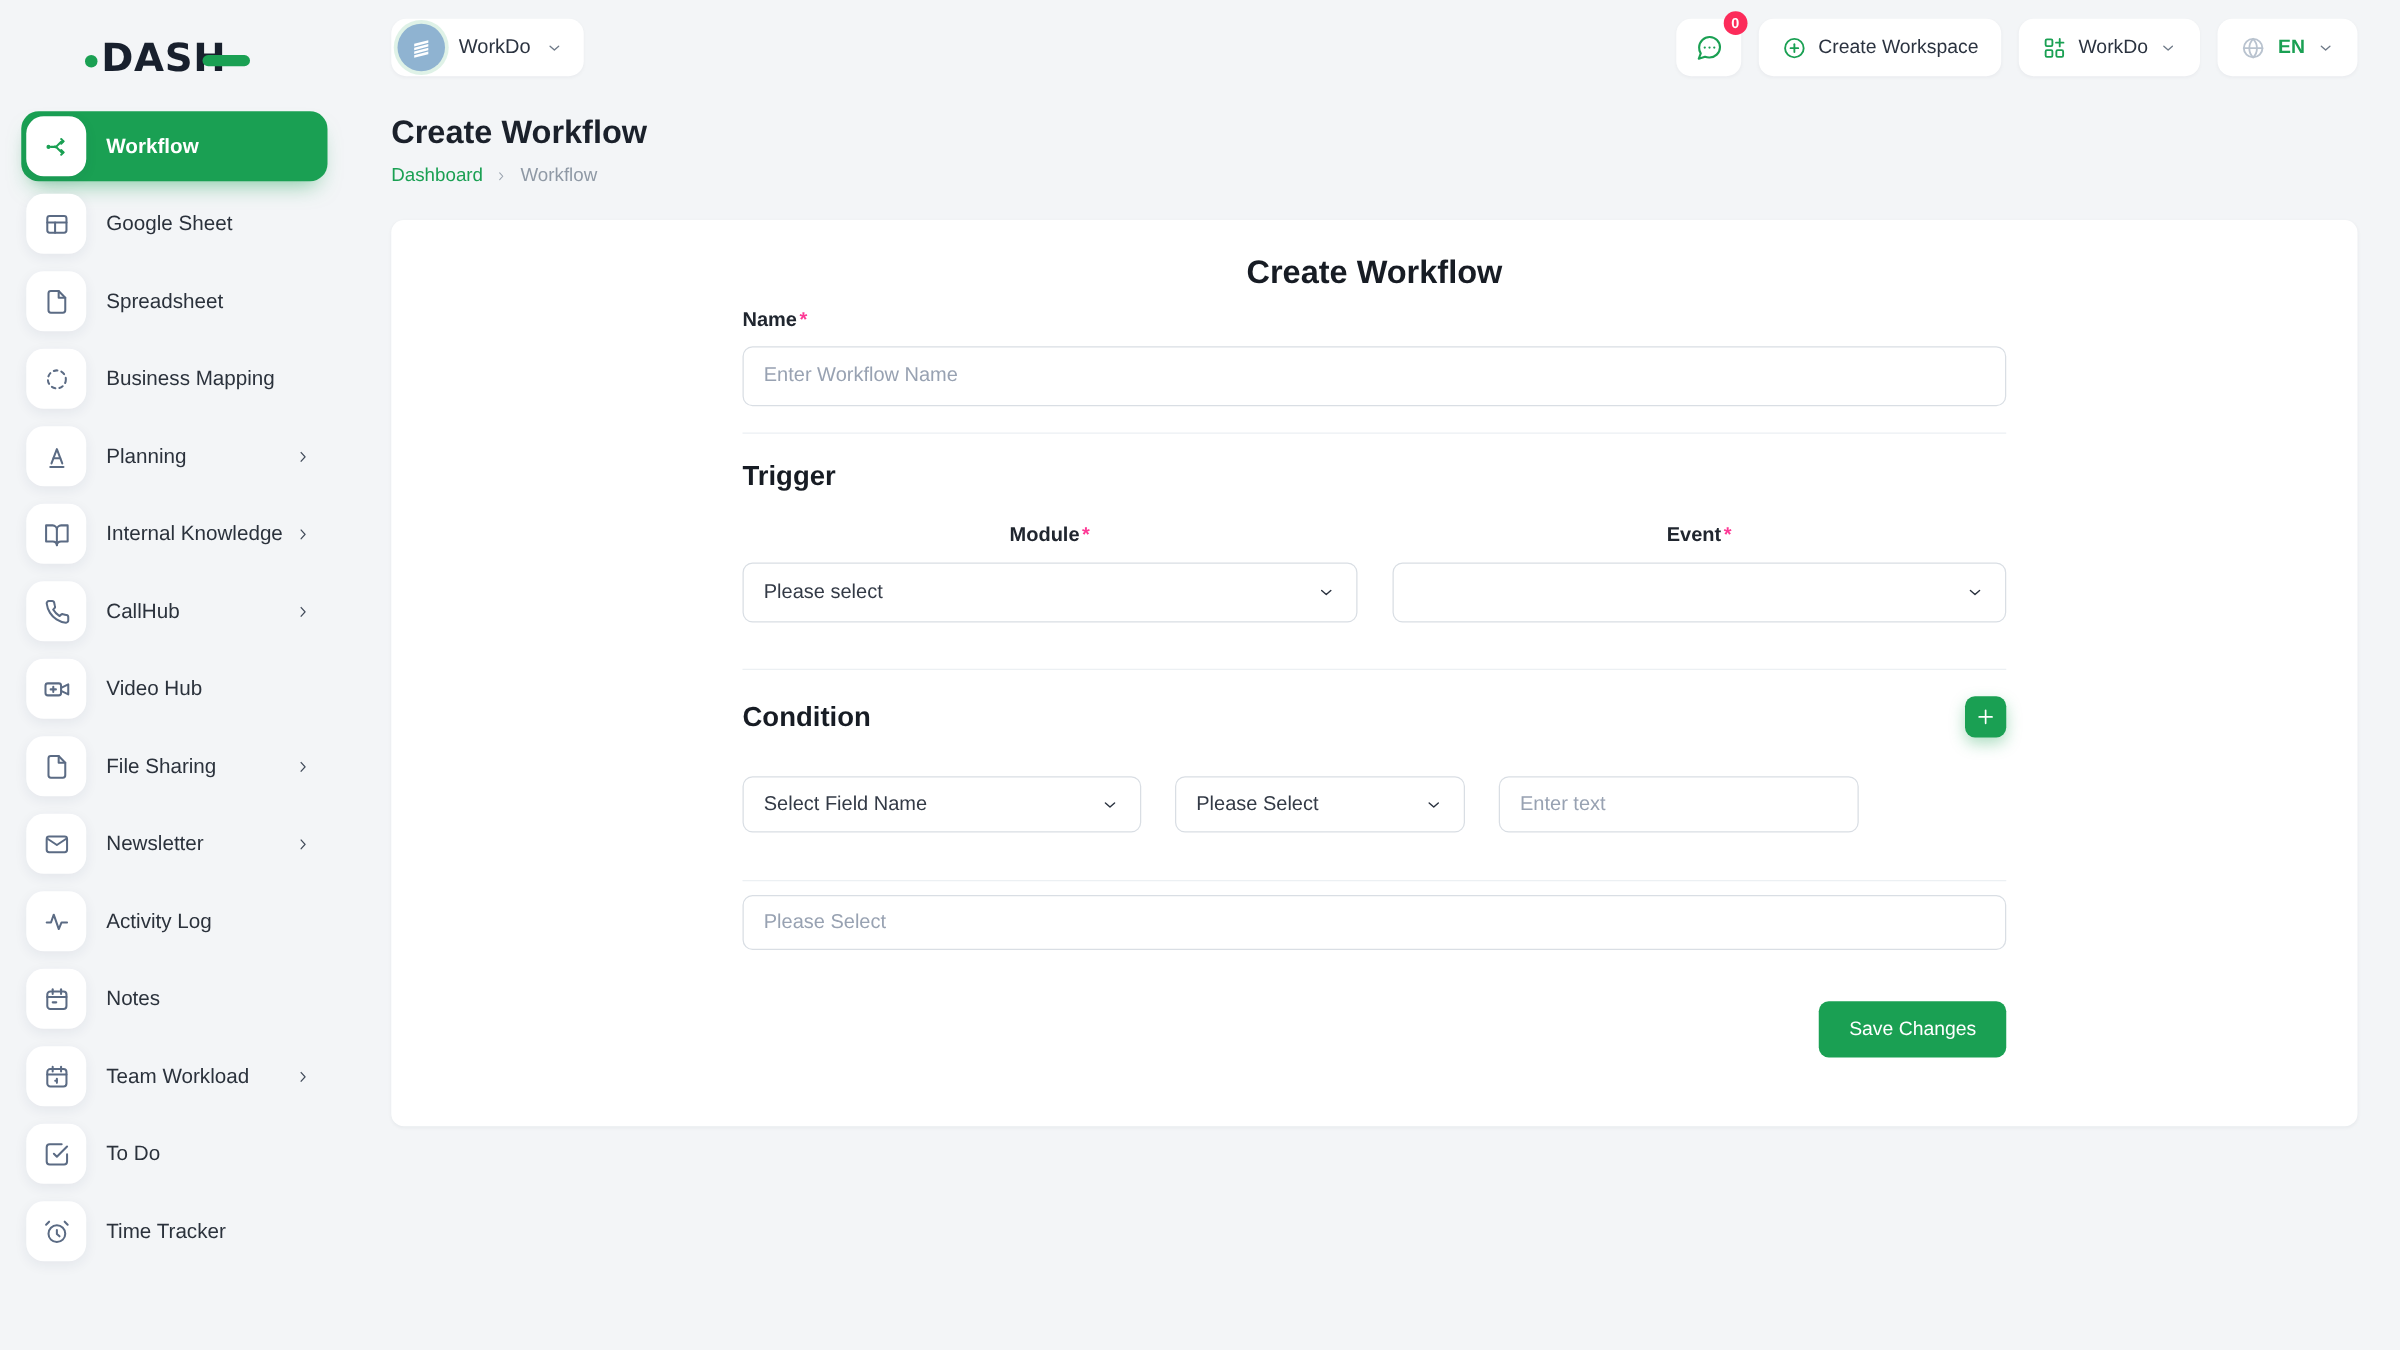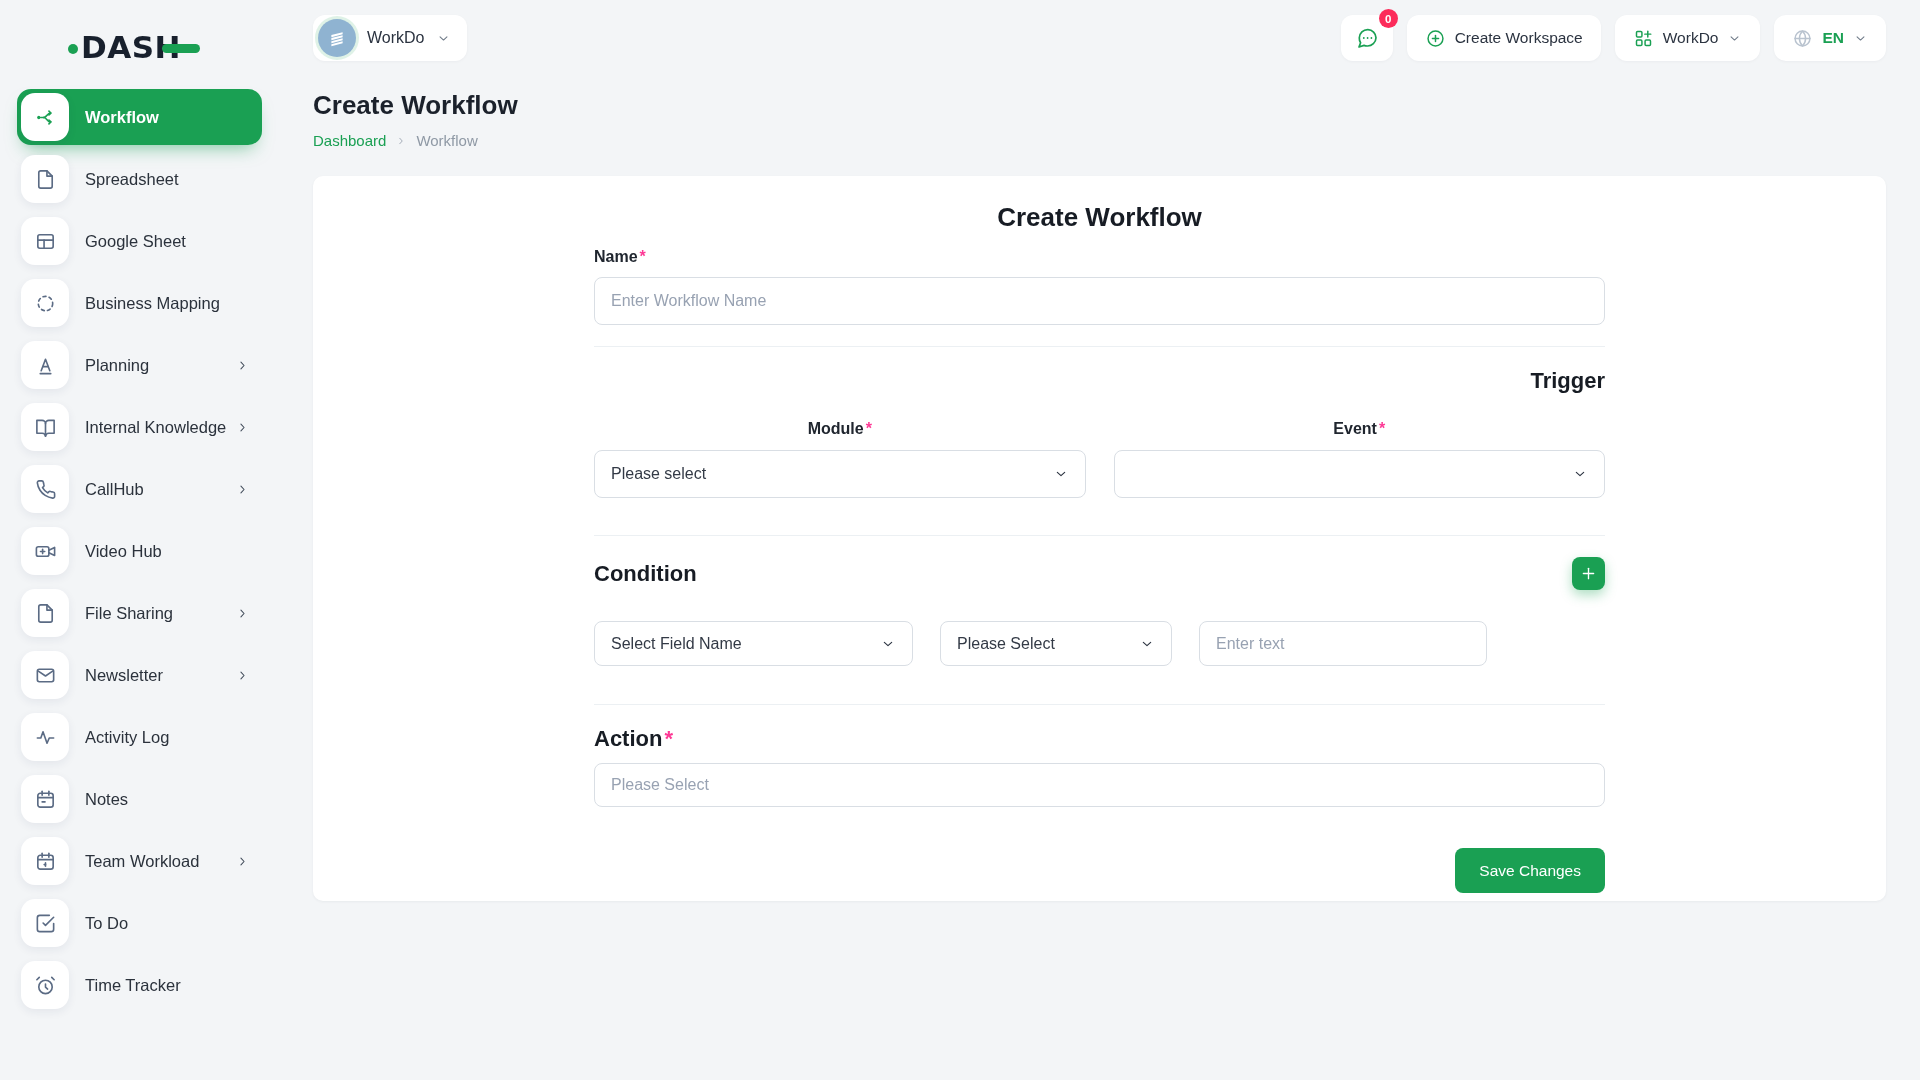--- a/index.html
+++ b/index.html
@@ -59,21 +59,21 @@
   .card-inner { width:1011px; margin:0 auto; padding-top:26px; }
   .card-title { text-align:center; font-size:26px; font-weight:700; color:#171c24; }
   .field-label { font-size:16px; font-weight:700; color:#20262f; }
   .req { color:#fd3995; margin-left:2px; font-weight:700; }
   .name-label { margin-top:15px; }
   input.text-input { display:block; width:100%; height:48px; margin-top:11px; border:1px solid #d9dee4; border-radius:8px; padding:0 16px; font-size:16px; color:#b91c1c; font-family:"Liberation Sans",sans-serif; outline:none; background:#fff; }
   input.text-input::placeholder { color:#98a2b2; }
   .divider { border:none; border-top:1px solid #ecf0f3; }
   .d1 { margin-top:21px; } .d2 { margin-top:37px; } .d3 { margin-top:38px; }
   .section-title { font-size:22px; font-weight:700; color:#171c24; }
-  .trigger-title { margin-top:21px;text-align:right; }
+  .trigger-title { margin-top:21px; }
   .grid-2 { display:flex; gap:28px; margin-top:26px; }
   .col { flex:1;text-align:center; }
   .select { height:48px; margin-top:12px; border:1px solid #d9dee4; border-radius:8px; display:flex; align-items:center; justify-content:space-between; padding:0 16px; font-size:16px; color:#333a46; cursor:pointer; background:#fff; }
   .select .chev-dark { width:16px; height:16px; color:#2b3340; display:flex; }
   .select .chev-dark svg { width:16px; height:16px; }
   .condition-head { margin-top:21px; display:flex; align-items:center; justify-content:space-between; }
   .add-btn { width:33px; height:33px; border:none; border-radius:8px; background:#1aa053; color:#fff; display:flex; align-items:center; justify-content:center; cursor:pointer; box-shadow:0 5px 12px rgba(26,160,83,.35); }
   .add-btn svg { width:19px; height:19px; }
   .cond-row { display:flex; gap:27px; margin-top:31px; }
   .cond-row .select { margin-top:0; height:45px;gap:44px; }
@@ -106,36 +106,36 @@
               <path d="M15.6 5.4l2 2-2 2"></path>
               <path d="M15.6 14.6l2 2-2 2"></path>
             </svg>
           </span>
       <span class="nav-label">Workflow</span>
 
     </div>
         <div class="nav-item">
       <span class="tile">
             <svg viewBox="0 0 24 24" fill="none" stroke="currentColor" stroke-width="1.7" stroke-linecap="round" stroke-linejoin="round">
-              <path d="M13.5 3H7a2 2 0 0 0-2 2v14a2 2 0 0 0 2 2h10a2 2 0 0 0 2-2V8.5z"></path>
-              <path d="M13.5 3v5.5H19"></path>
-            </svg>
-          </span>
-      <span class="nav-label">Spreadsheet</span>
-
-    </div>
-        <div class="nav-item">
-      <span class="tile">
-            <svg viewBox="0 0 24 24" fill="none" stroke="currentColor" stroke-width="1.7" stroke-linecap="round" stroke-linejoin="round">
               <rect x="4" y="5" width="16" height="14" rx="2"></rect>
               <path d="M4 10.5h16"></path>
               <path d="M10.5 10.5V19"></path>
             </svg>
           </span>
       <span class="nav-label">Google Sheet</span>
+
+    </div>
+        <div class="nav-item">
+      <span class="tile">
+            <svg viewBox="0 0 24 24" fill="none" stroke="currentColor" stroke-width="1.7" stroke-linecap="round" stroke-linejoin="round">
+              <path d="M13.5 3H7a2 2 0 0 0-2 2v14a2 2 0 0 0 2 2h10a2 2 0 0 0 2-2V8.5z"></path>
+              <path d="M13.5 3v5.5H19"></path>
+            </svg>
+          </span>
+      <span class="nav-label">Spreadsheet</span>
 
     </div>
         <div class="nav-item">
       <span class="tile">
             <svg viewBox="0 0 24 24" fill="none" stroke="currentColor" stroke-width="1.7" stroke-linecap="round" stroke-linejoin="round">
               <circle cx="12" cy="12" r="7.5" stroke-dasharray="3.1 3.4"></circle>
             </svg>
           </span>
       <span class="nav-label">Business Mapping</span>
 
@@ -442,23 +442,20 @@
                 </svg>
               </span>
           </div>
           <div class="w3">
             <input class="text-input" type="text" placeholder="Enter text" style="">
           </div>
         </div>
 
         <hr class="divider d3">
 
-        <div class="action-head">
-          <h3 class="section-title"><span>Action</span><span class="req">*</span></h3>
-        </div>
         <input class="text-input action-input" type="text" placeholder="Please Select" style="">
 
         <div class="save-row">
           <button class="save-btn">Save Changes</button>
         </div>
       </div>
     </section>
 
   </main>
 </div>

